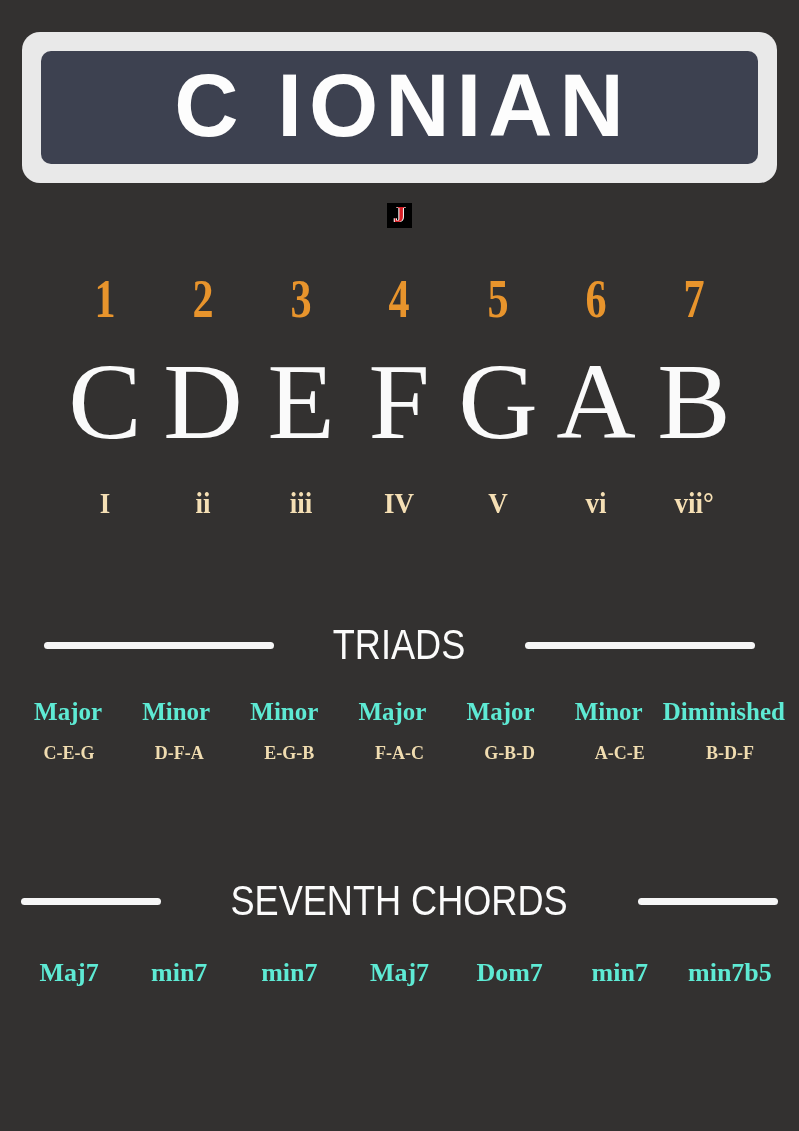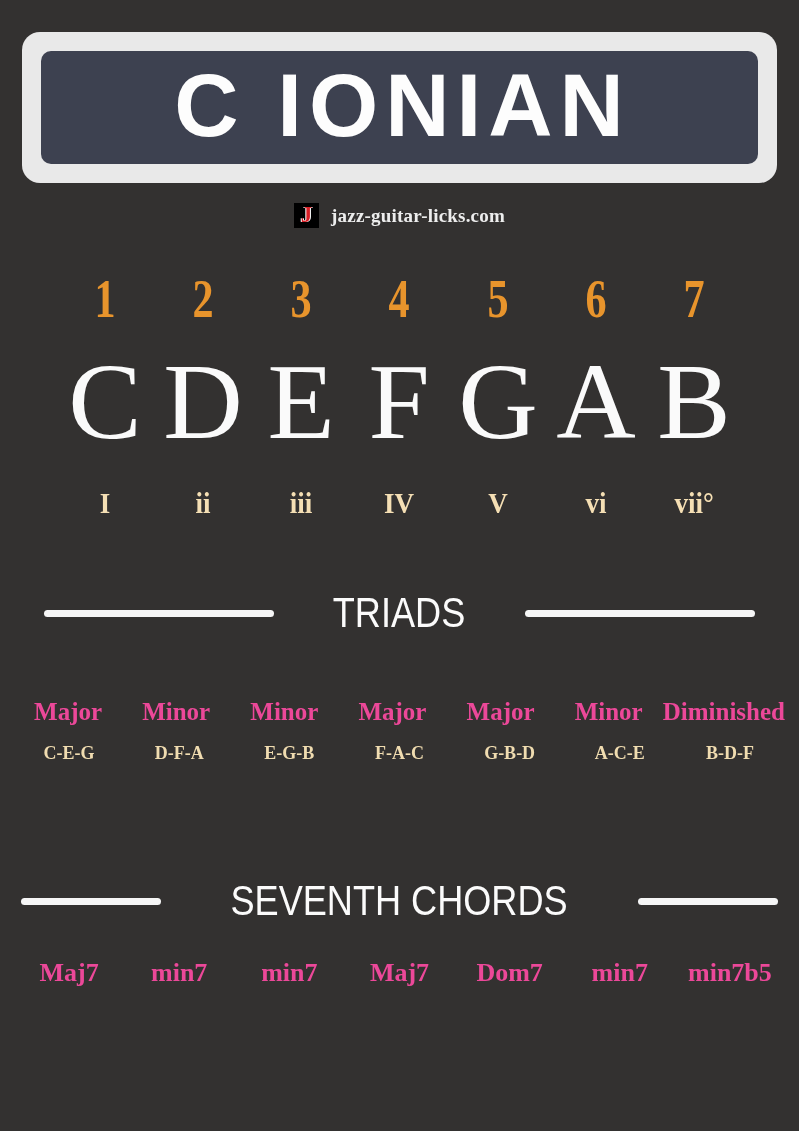--- a/index.html
+++ b/index.html
@@ -161,21 +161,21 @@
   .section-title {
     color: #fbfbfb;
     font-family: "Liberation Sans", sans-serif;
     font-weight: normal;
     font-size: 42px;
     line-height: 1;
     white-space: nowrap;
     letter-spacing: 0px;
     transform: scaleX(0.86);
   }
-  #triads-head { top: 592px; }
+  #triads-head { top: 624px; }
   #triads-head .rule { width: 230px; }
   #triads-head .gap-l { width: 48px; }
   #triads-head .gap-r { width: 48px; }
 
   #sevenths-head { top: 880px; }
   #sevenths-head .rule { width: 140px; }
   #sevenths-head .gap-l { width: 42px; }
   #sevenths-head .gap-r { width: 42px; }
 
   .spacer { flex: 0 0 auto; }
@@ -188,21 +188,21 @@
   }
   .chord-row {
     display: flex;
     width: 100%;
   }
   .chord-row > div {
     flex: 1 1 0;
     text-align: center;
   }
   .chord-names {
-    color: #ec4899;
+    color: #5eead4;
     font-family: "Liberation Serif", serif;
     font-weight: bold;
     font-size: 25px;
     line-height: 1.0;
   }
   .chord-notes {
     color: #f0dcb0;
     font-family: "Liberation Serif", serif;
     font-weight: bold;
     font-size: 18px;
@@ -221,21 +221,20 @@
 <div class="banner-outer">
   <div class="banner-inner">
     <div class="banner-title">C IONIAN</div>
   </div>
 </div>
 
 <div class="brand">
   <span class="brand-logo">
     <span class="jglyph">J</span>
   </span>
-  <span class="brand-text">jazz-guitar-licks.com</span>
 </div>
 
 <div class="scale-block">
 
   <div class="row degrees">
     <div>1</div>
     <div>2</div>
     <div>3</div>
     <div>4</div>
     <div>5</div>

